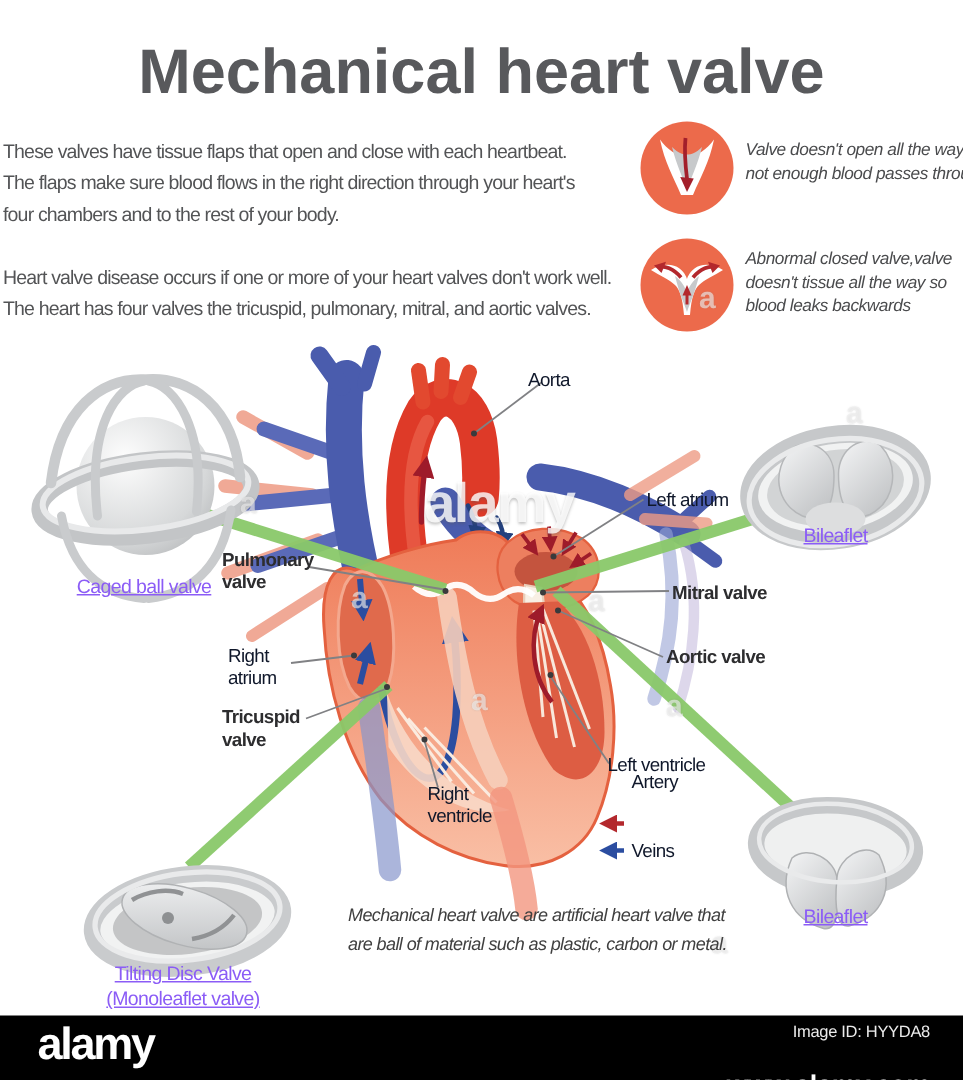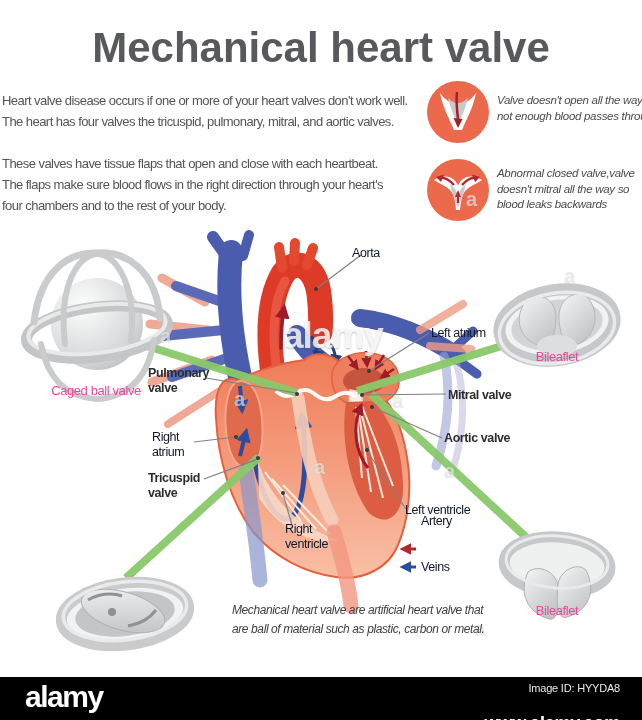--- a/index.html
+++ b/index.html
@@ -11,22 +11,22 @@
          color:#58595C;letter-spacing:0px;z-index:3;white-space:nowrap;}
   .intro{position:absolute;left:2px;top:90px;z-index:3;color:#535456;font-size:13px;
          letter-spacing:-0.55px;line-height:21px;}
   .intro .para{margin-bottom:21px;}
   .nw{white-space:nowrap;}
   .cap{position:absolute;z-index:3;font-style:italic;color:#4A4B4D;font-size:11.5px;
        letter-spacing:-0.3px;line-height:15.5px;}
   .lbl{position:absolute;z-index:3;font-size:12.5px;letter-spacing:-0.4px;color:#0f172a;
        line-height:15px;}
   .lbl.b{font-weight:bold;color:#2D2D2F;}
-  .vname{position:absolute;z-index:3;font-size:13px;letter-spacing:-0.4px;color:#ec4899;
-         text-align:center;line-height:17px;}
+  .vname{position:absolute;z-index:3;font-size:13px;letter-spacing:-0.4px;color:#8b5cf6;
+         text-align:center;line-height:17px;text-decoration:underline;}
   .footnote{position:absolute;left:232px;top:601px;z-index:3;font-style:italic;
             color:#404040;font-size:12px;letter-spacing:-0.4px;line-height:18.5px;}
   .wm-center{position:absolute;left:283px;top:315px;z-index:2;font-weight:bold;font-size:37px;
              color:rgba(255,255,255,0.8);text-shadow:0 1px 2px rgba(90,90,90,0.35);
              letter-spacing:-1px;}
   .wm-a{position:absolute;z-index:2;font-weight:bold;font-size:20px;
         color:rgba(255,255,255,0.55);text-shadow:0 0 1px rgba(120,120,120,0.35);}
   .footer{position:absolute;left:0;top:677px;width:642px;height:43px;background:#000;z-index:5;}
   .footer-logo{position:absolute;left:25px;top:3px;color:#fff;font-weight:bold;font-size:30px;
                letter-spacing:-1.5px;}
@@ -248,55 +248,59 @@
     <path d="M36,27 C41,21 47,19 51,20" fill="none" stroke="#B3282D" stroke-width="2.5"></path>
     <polygon points="54,19 46,16.5 49,24" fill="#B3282D"></polygon>
     <path d="M32,45 L32,36" stroke="#B3282D" stroke-width="2"></path>
     <polygon points="32,32 29,39 35,39" fill="#B3282D"></polygon>
   </svg>
 
   <h1 class="title">Mechanical heart valve</h1>
 
   <div class="intro">
     <div class="para">
-      <div class="nw">Heart valve disease occurs if one or more of your heart valves don't work well.</div>
-      <div class="nw">The heart has four valves the tricuspid, pulmonary, mitral, and aortic valves.</div>
-    </div>
-    <div class="para">
       <div class="nw">These valves have tissue flaps that open and close with each heartbeat.</div>
       <div class="nw">The flaps make sure blood flows in the right direction through your heart's</div>
       <div class="nw">four chambers and to the rest of your body.</div>
     </div>
+    <div class="para">
+      <div class="nw">Heart valve disease occurs if one or more of your heart valves don't work well.</div>
+      <div class="nw">The heart has four valves the tricuspid, pulmonary, mitral, and aortic valves.</div>
+    </div>
   </div>
 
   <div class="cap" style="left:497px;top:93px">
     <div class="nw">Valve doesn't open all the way,</div>
     <div class="nw">not enough blood passes through</div>
   </div>
   <div class="cap" style="left:497px;top:166px">
     <div class="nw">Abnormal closed valve,valve</div>
-    <div class="nw">doesn't mitral all the way so</div>
+    <div class="nw">doesn't tissue all the way so</div>
     <div class="nw">blood leaks backwards</div>
   </div>
 
   <div class="lbl" style="left:352px;top:246px">Aorta</div>
   <div class="lbl" style="left:431px;top:326px">Left atrium</div>
   <div class="lbl b" style="left:148px;top:366px;width:68px">Pulmonary valve</div>
   <div class="lbl b" style="left:448px;top:388px">Mitral valve</div>
   <div class="lbl" style="left:152px;top:430px;width:46px">Right atrium</div>
   <div class="lbl b" style="left:444px;top:431px">Aortic valve</div>
   <div class="lbl b" style="left:148px;top:471px;width:66px">Tricuspid valve</div>
   <div class="lbl" style="left:405px;top:503px">Left ventricle</div>
   <div class="lbl" style="left:285px;top:522px;width:60px">Right ventricle</div>
 
   <div class="lbl" style="left:421px;top:514px">Artery</div>
   <div class="lbl" style="left:421px;top:560px">Veins</div>
 
   <div class="vname" style="left:27px;top:382px;width:138px">Caged ball valve</div>
   <div class="vname" style="left:517px;top:348px;width:80px">Bileaflet</div>
+  <div class="vname" style="left:52px;top:640px;width:140px">
+    <div>Tilting Disc Valve</div>
+    <div>(Monoleaflet valve)</div>
+  </div>
   <div class="vname" style="left:517px;top:602px;width:80px">Bileaflet</div>
 
   <div class="footnote">
     <div class="nw">Mechanical heart valve are artificial heart valve that</div>
     <div class="nw">are ball of material such as plastic, carbon or metal.</div>
   </div>
 
   <div class="wm-center">alamy</div>
   <span class="wm-a" style="left:160px;top:325px">a</span>
   <span class="wm-a" style="left:234px;top:388px">a</span>

